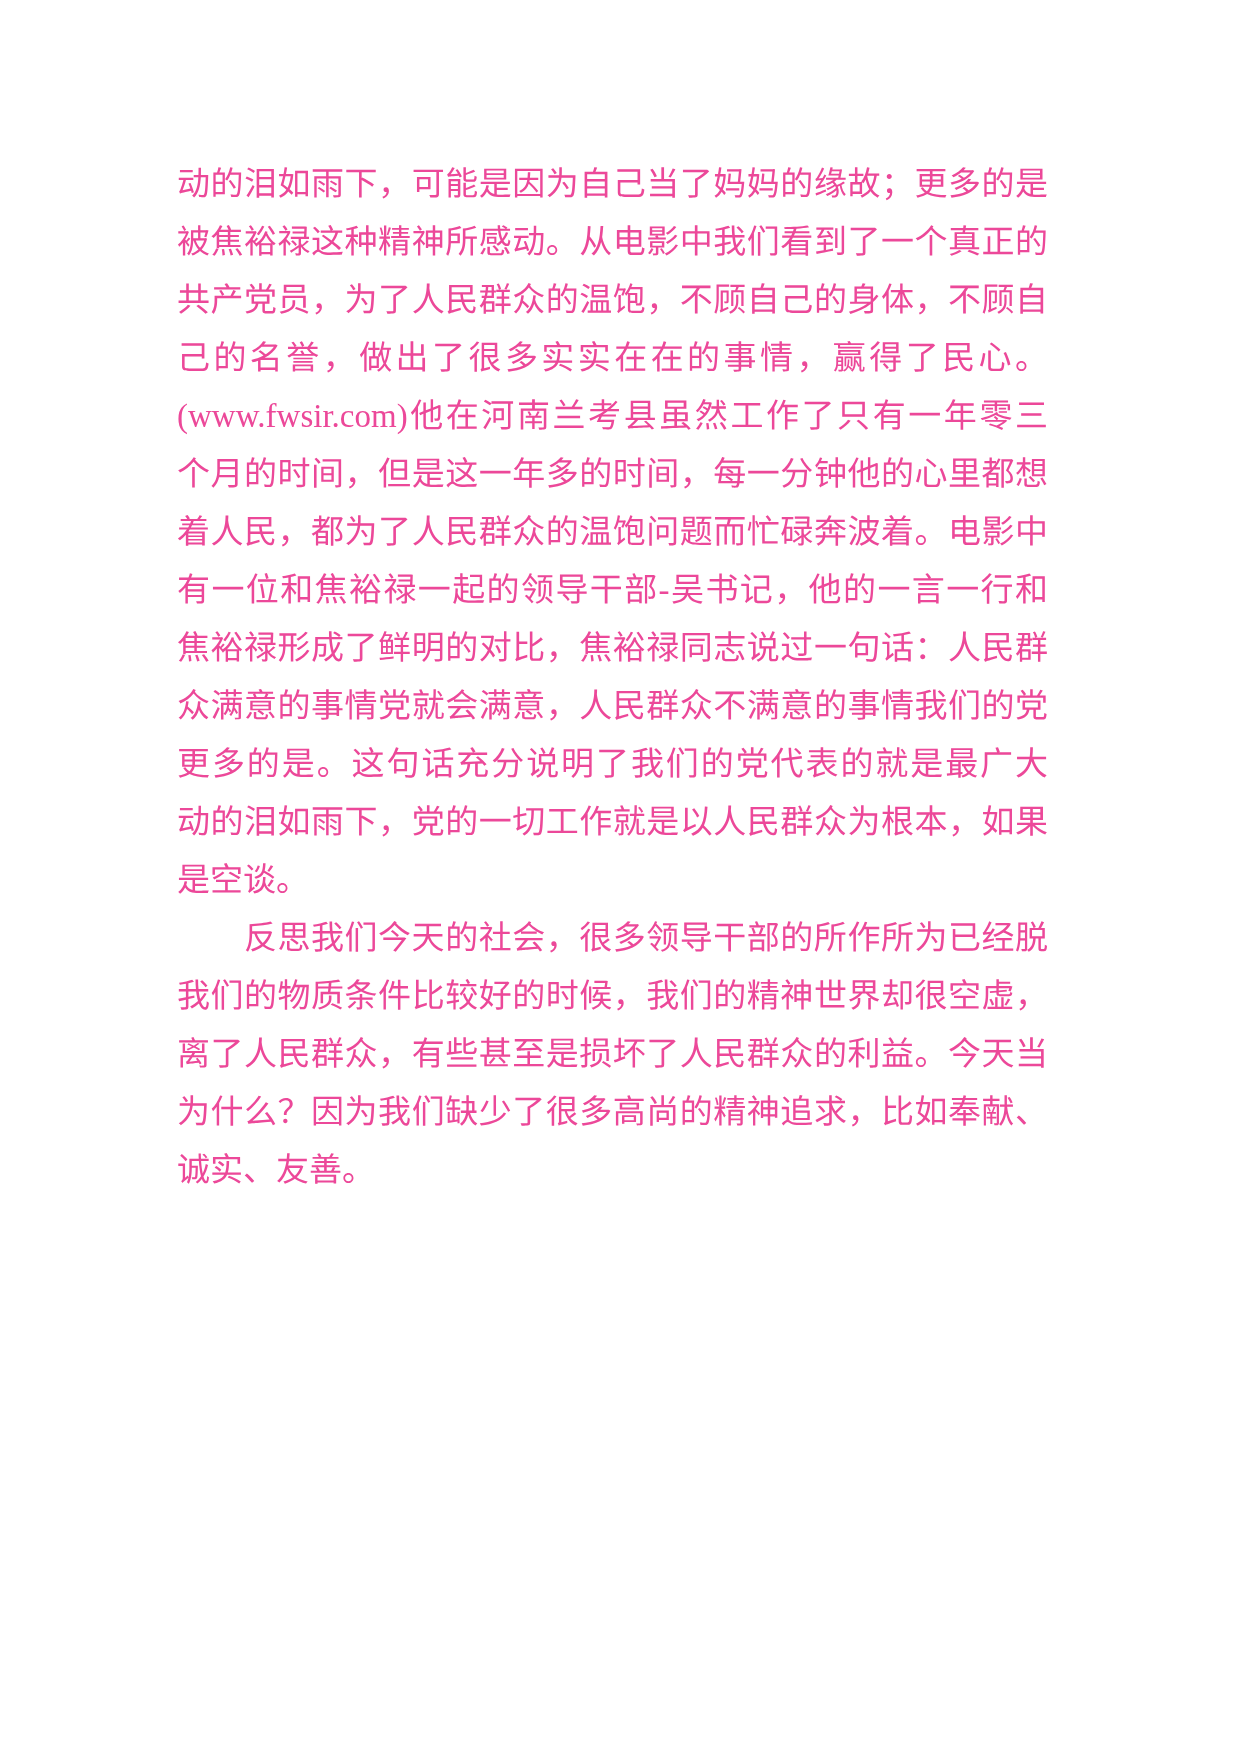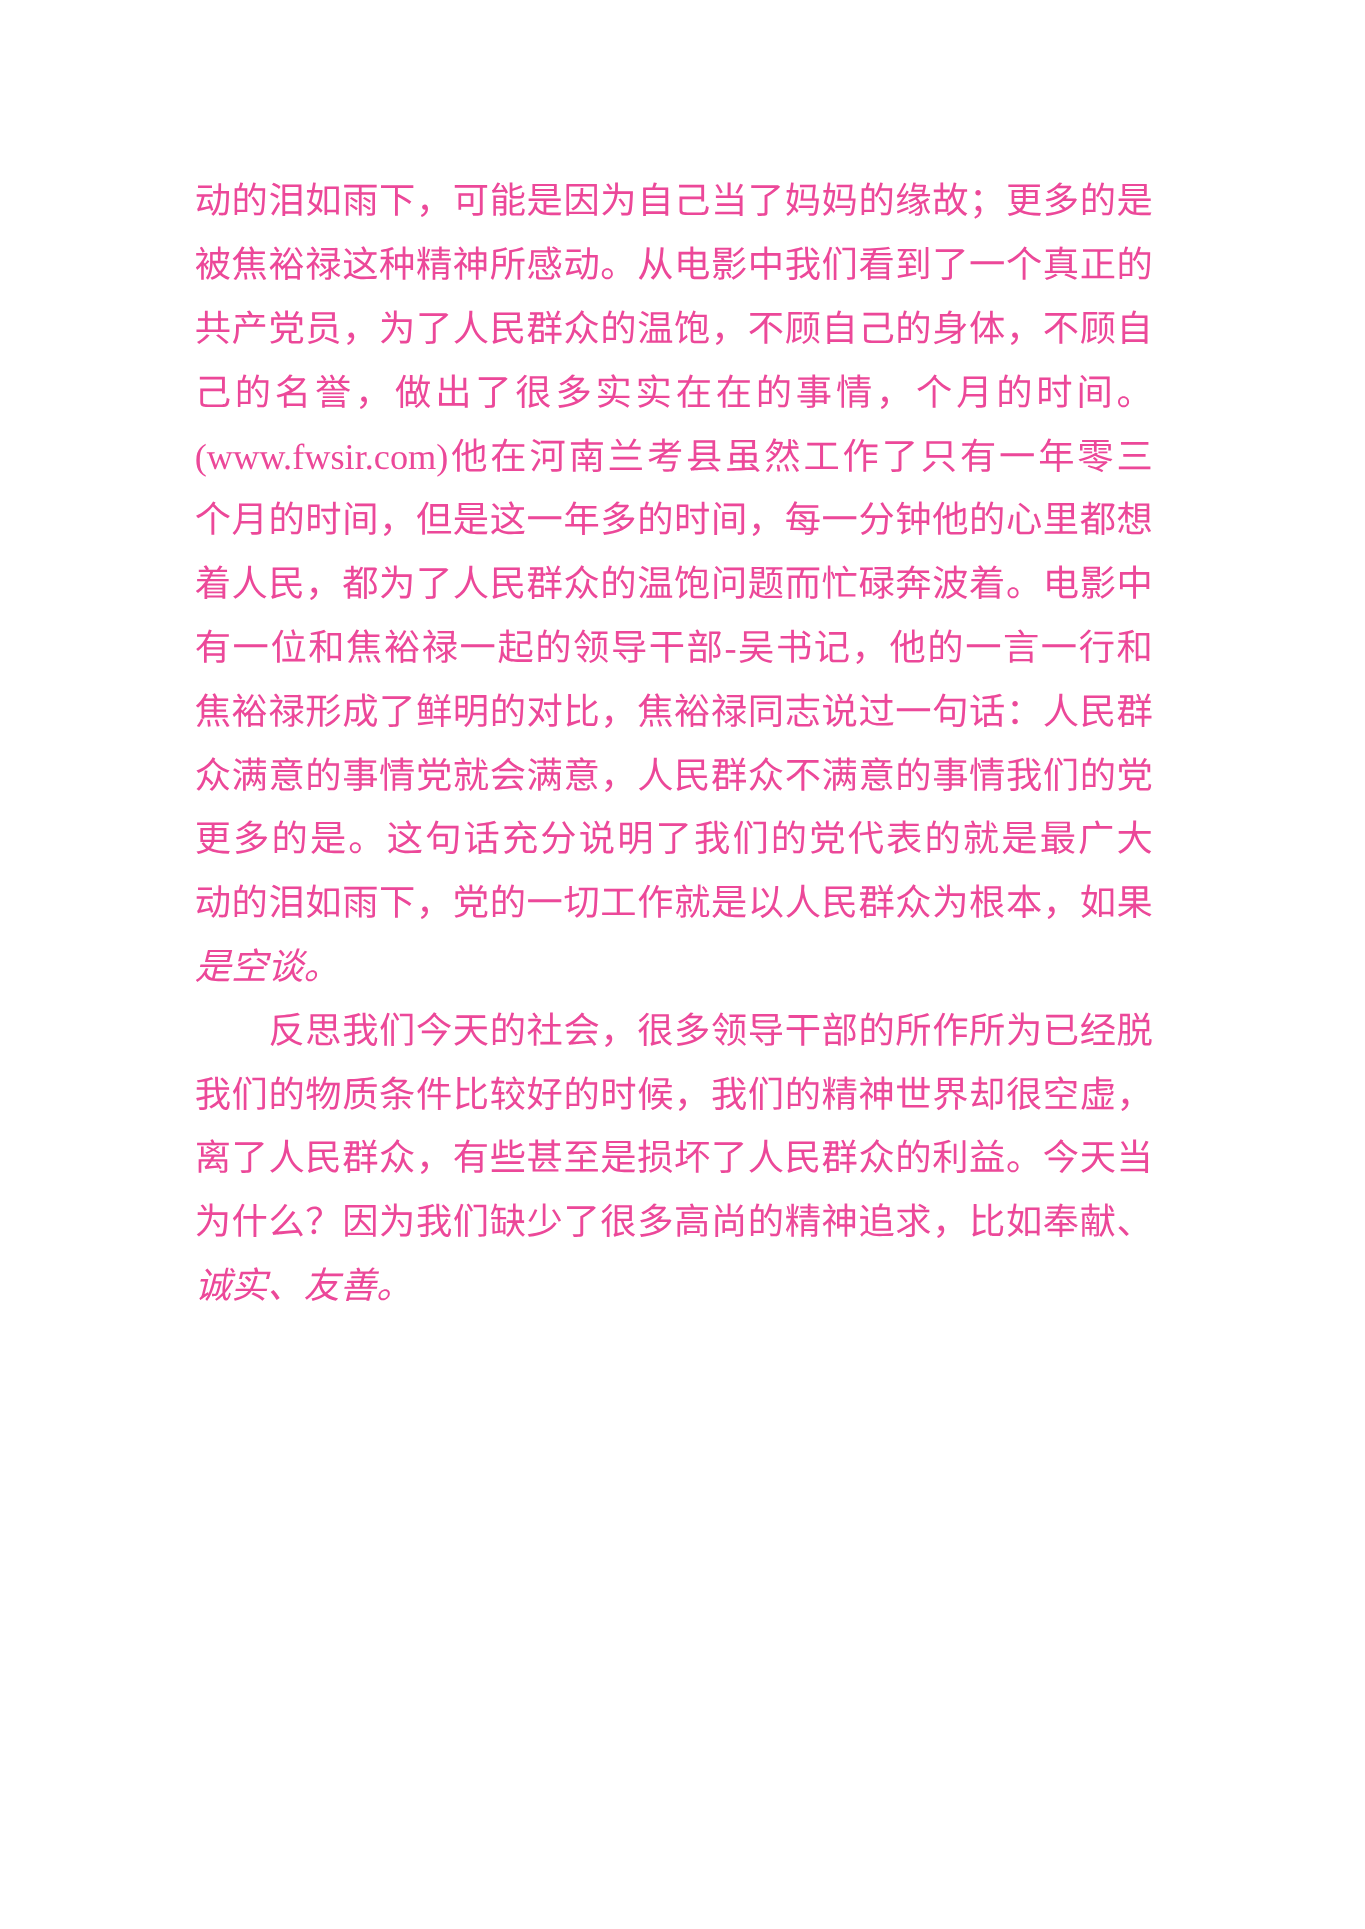--- a/index.html
+++ b/index.html
@@ -28,41 +28,40 @@
   .line {
     height: 58px;
     overflow: hidden;
     text-align: justify;
     text-align-last: justify;
     text-justify: inter-character;
   }
   .line.end {
     text-align: center;
     text-align-last: left;
-    font-style: italic;
   }
   .line.indent {
     text-indent: 67px;
   }
   .para {
     margin: 0;
     padding: 0;
   }
 </style>
 </head>
 <body>
 
 <div class="page">
   <div class="text-block">
 
     <div class="para">
       <div class="line">动的泪如雨下，可能是因为自己当了妈妈的缘故；更多的是</div>
       <div class="line">被焦裕禄这种精神所感动。从电影中我们看到了一个真正的</div>
       <div class="line">共产党员，为了人民群众的温饱，不顾自己的身体，不顾自</div>
-      <div class="line">己的名誉，做出了很多实实在在的事情，个月的时间。</div>
+      <div class="line">己的名誉，做出了很多实实在在的事情，赢得了民心。</div>
       <div class="line">(www.fwsir.com)他在河南兰考县虽然工作了只有一年零三</div>
       <div class="line">个月的时间，但是这一年多的时间，每一分钟他的心里都想</div>
       <div class="line">着人民，都为了人民群众的温饱问题而忙碌奔波着。电影中</div>
       <div class="line">有一位和焦裕禄一起的领导干部-吴书记，他的一言一行和</div>
       <div class="line">焦裕禄形成了鲜明的对比，焦裕禄同志说过一句话：人民群</div>
       <div class="line">众满意的事情党就会满意，人民群众不满意的事情我们的党</div>
       <div class="line">更多的是。这句话充分说明了我们的党代表的就是最广大</div>
       <div class="line">动的泪如雨下，党的一切工作就是以人民群众为根本，如果是</div>
       <div class="line end">是空谈。</div>
     </div>

